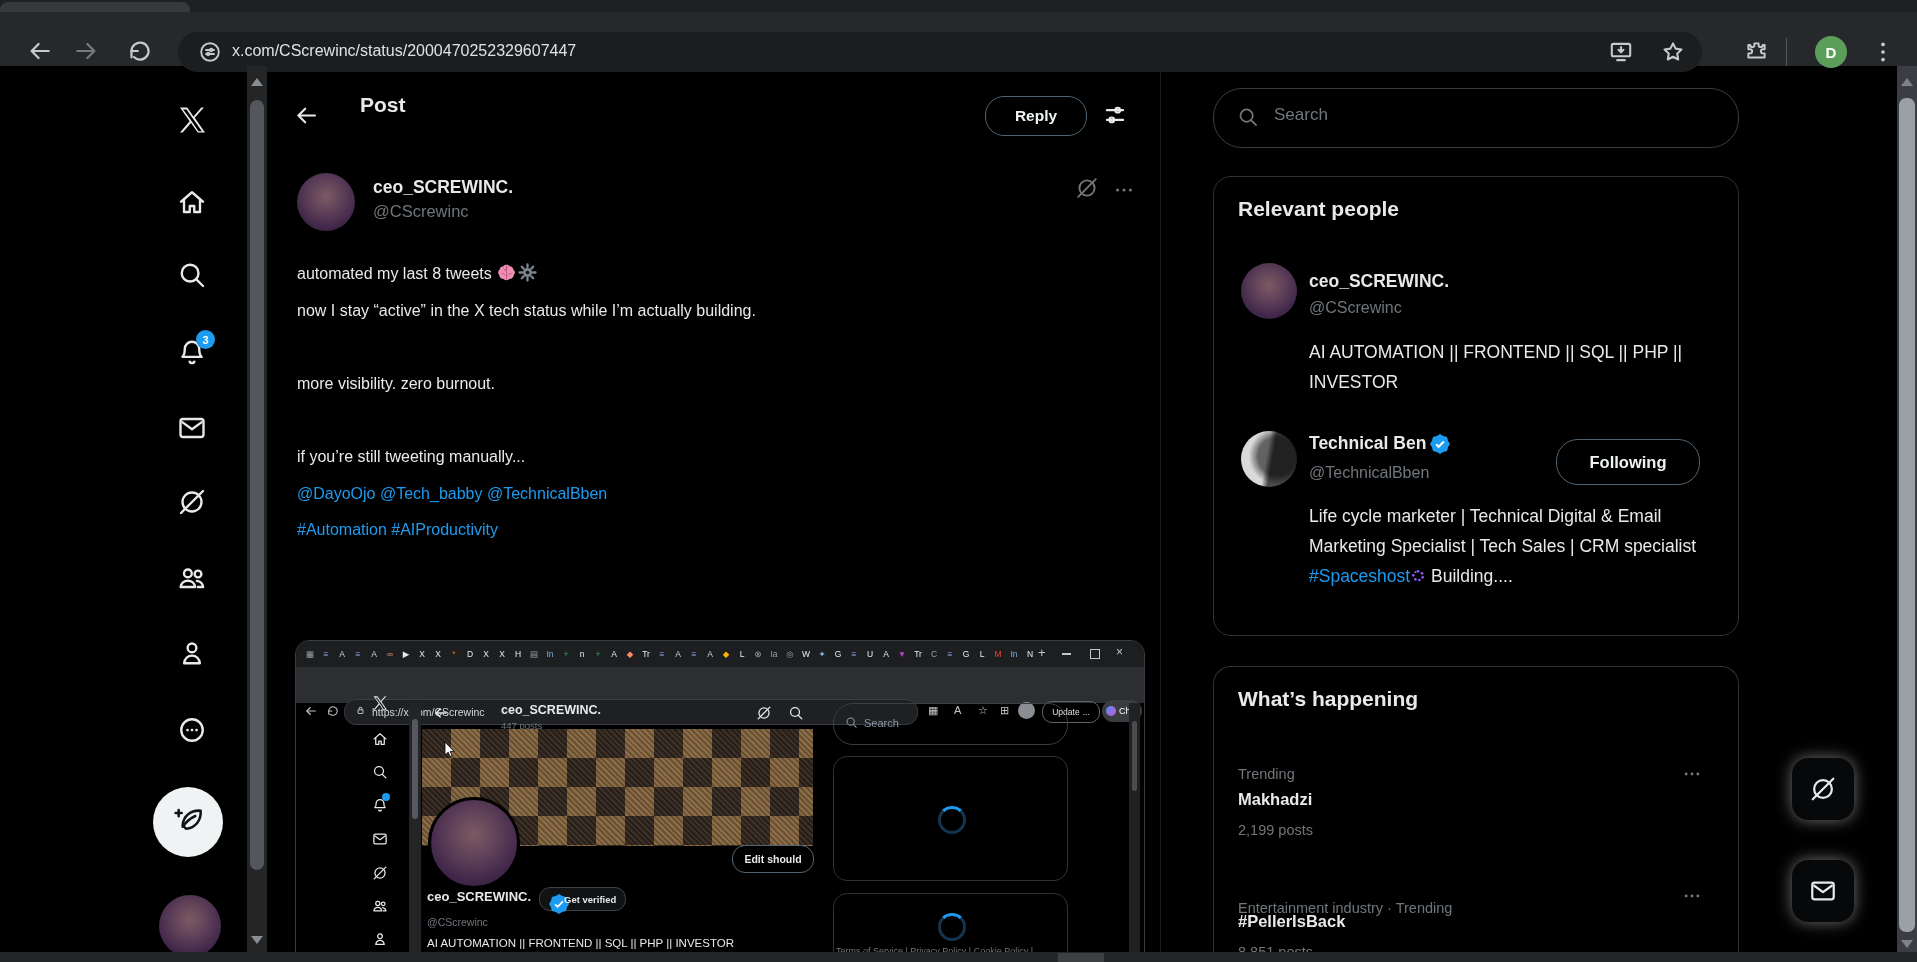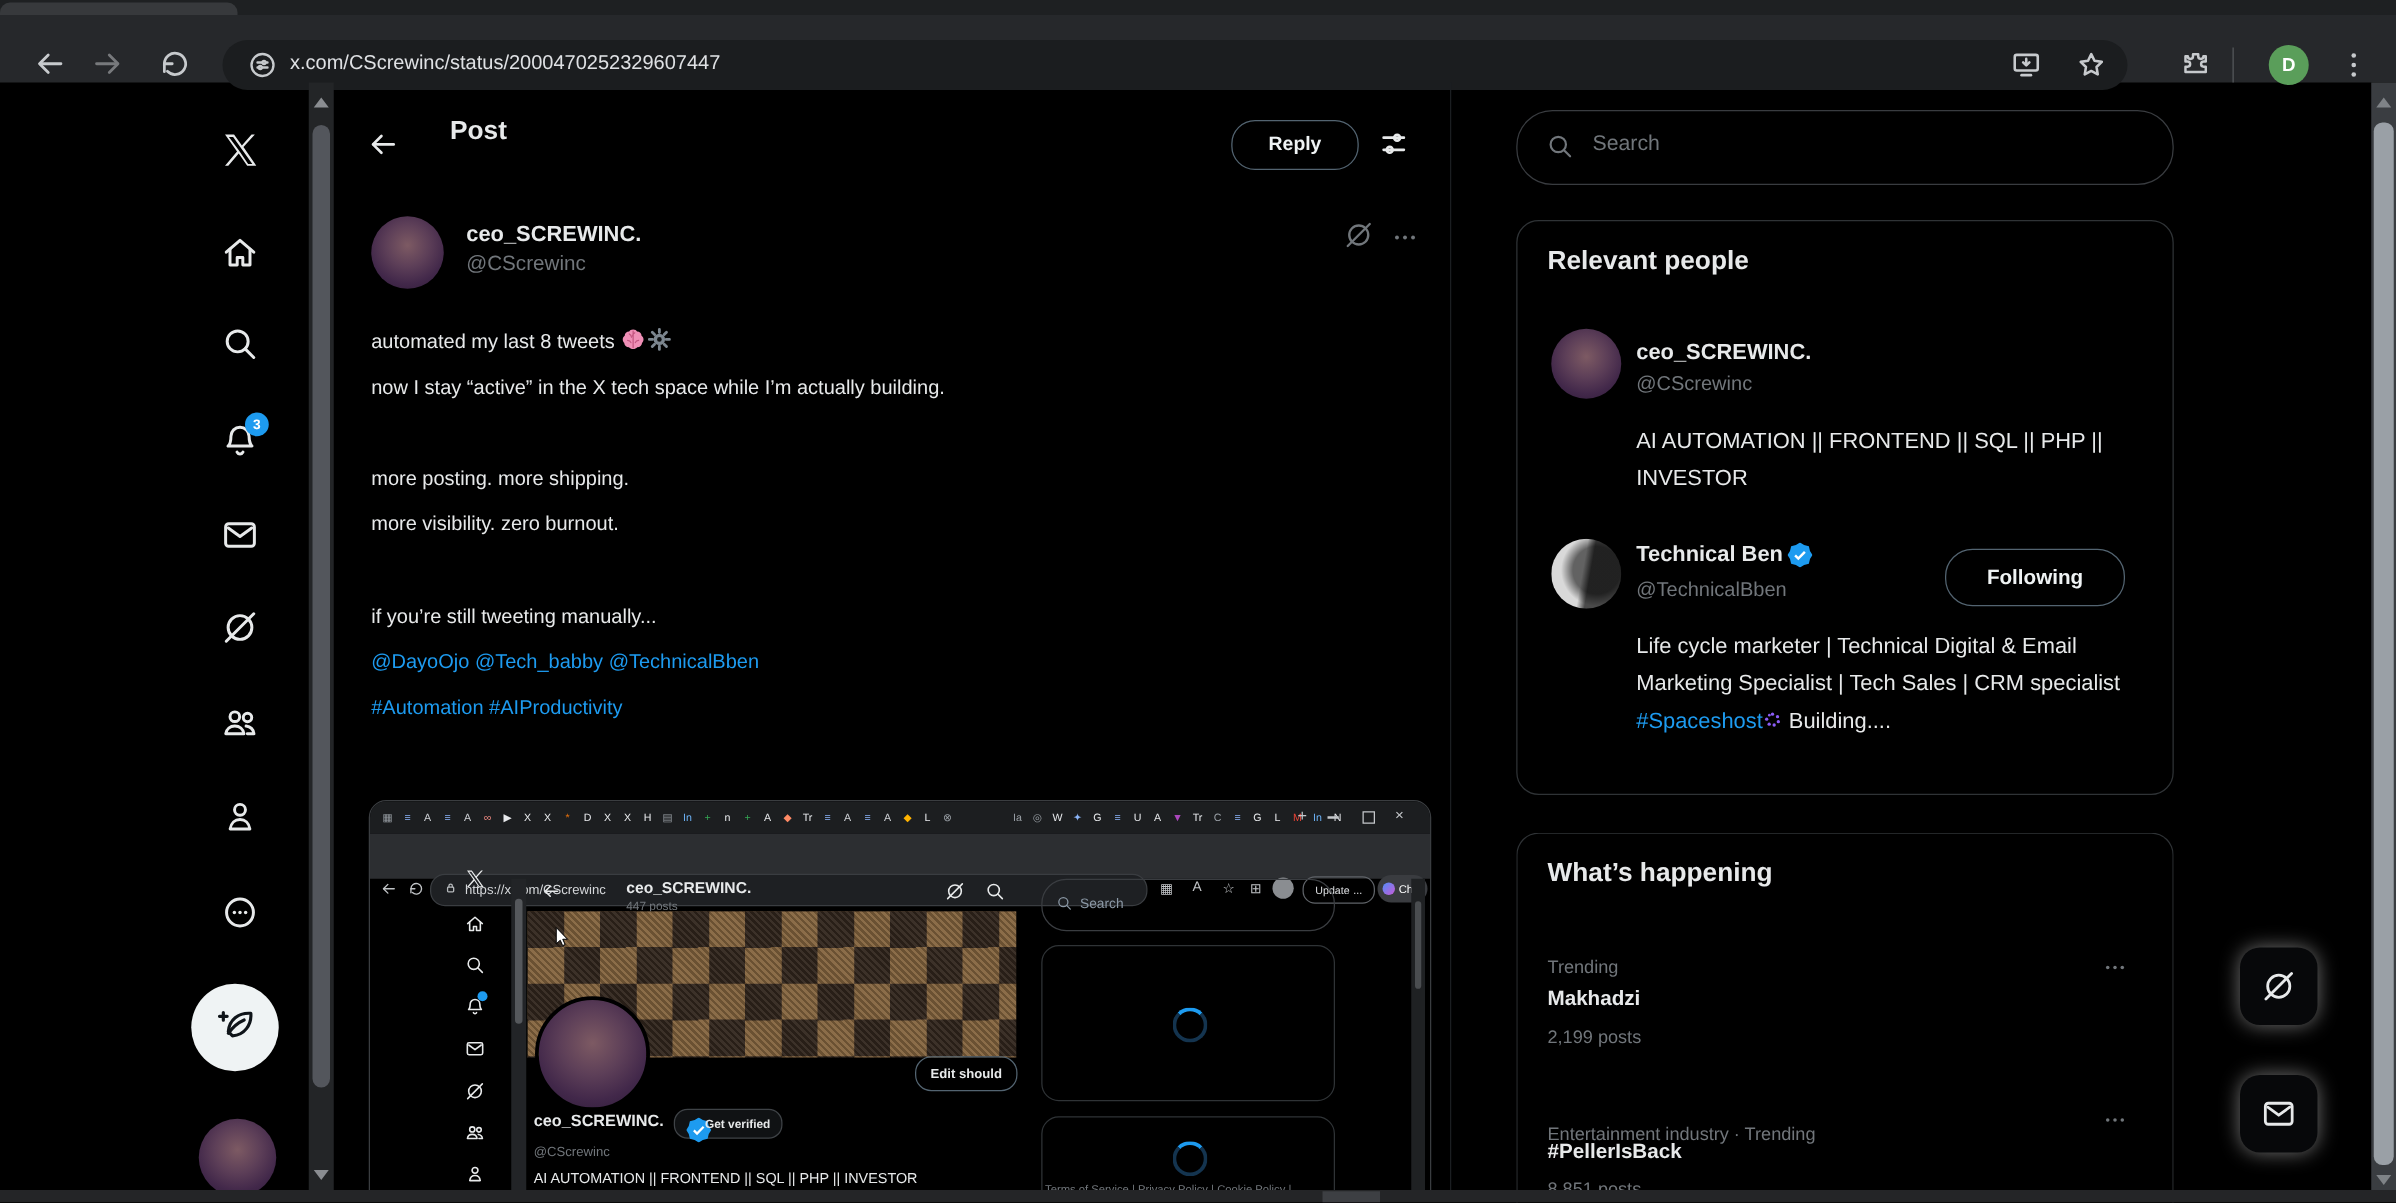--- a/index.html
+++ b/index.html
@@ -347,23 +347,22 @@
     <div class="tline"><span>automated my last 8 tweets </span><span class="emoji"><svg viewBox="0 0 24 24">
           <path d="M12 3c-2 0-3 .8-3.6 1.8C6 4.9 4.3 6.5 4.3 8.6c-1 .7-1.8 2-1.8 3.4 0 1.2.5 2.3 1.3 3 .1 2.4 2 4.2 4.4 4.2.9 1 2.2 1.6 3.8 1.6s2.9-.6 3.8-1.6c2.4 0 4.3-1.8 4.4-4.2.8-.7 1.3-1.8 1.3-3 0-1.4-.7-2.7-1.8-3.4 0-2.1-1.7-3.7-4.1-3.8C15 3.8 14 3 12 3z" fill="#ef8fb6"></path>
           <path d="M12 4.5v15M8.5 7c1.5.8 2 1.6 2 3m3-4c-1.5.8-2 1.6-2 3M7 13c1.8 0 2.6.8 3 2m7-2c-1.8 0-2.6.8-3 2" stroke="#c2547f" stroke-width="1.1" fill="none" stroke-linecap="round"></path>
         </svg></span><span class="emoji"><svg viewBox="0 0 24 24">
           <g stroke="#7c868f" stroke-width="2.6" stroke-linecap="round">
             <path d="M12 2.8v3M12 18.2v3M2.8 12h3M18.2 12h3M5.5 5.5l2.1 2.1M16.4 16.4l2.1 2.1M18.5 5.5l-2.1 2.1M7.6 16.4l-2.1 2.1"></path>
           </g>
           <circle cx="12" cy="12" r="5.2" fill="#7c868f"></circle>
           <circle cx="12" cy="12" r="2.1" fill="#0b0d0e"></circle>
         </svg></span></div>
-    <div class="tline"><span>now I stay “active” in the X tech space while I’m actually building.</span></div>
+    <div class="tline"><span>now I stay “active” in the X tech status while I’m actually building.</span></div>
     <div class="tline">&nbsp;</div>
-    <div class="tline"><span>more posting. more shipping.</span></div>
     <div class="tline"><span>more visibility. zero burnout.</span></div>
     <div class="tline">&nbsp;</div>
     <div class="tline"><span>if you’re still tweeting manually...</span></div>
     <div class="tline"><span class="tlink">@DayoOjo</span><span> </span><span class="tlink">@Tech_babby</span><span> </span><span class="tlink">@TechnicalBben</span></div>
     <div class="tline"><span class="tlink">#Automation</span><span> </span><span class="tlink">#AIProductivity</span></div>
   </div>
 
 <div class="abs" id="media">
   <div class="abs" id="m-tabstrip">
     <div class="abs" id="m-favicons">
@@ -389,21 +388,21 @@
         <span class="fav" style="color: rgb(232, 234, 237);">A</span>
         <span class="fav" style="color: rgb(255, 138, 101);">◆</span>
         <span class="fav" style="color: rgb(232, 234, 237);">Tr</span>
         <span class="fav" style="color: rgb(138, 180, 248);">≡</span>
         <span class="fav" style="color: rgb(210, 213, 217);">A</span>
         <span class="fav" style="color: rgb(138, 180, 248);">≡</span>
         <span class="fav" style="color: rgb(210, 213, 217);">A</span>
         <span class="fav" style="color: rgb(255, 179, 0);">◆</span>
         <span class="fav" style="color: rgb(232, 234, 237);">L</span>
         <span class="fav" style="color: rgb(154, 160, 166);">⊗</span>
-        <span class="fav" style="color: rgb(154, 160, 166); margin-left: 40px;">Ia</span>
+        <span class="fav" style="color: rgb(154, 160, 166);">Ia</span>
         <span class="fav" style="color: rgb(154, 160, 166);">◎</span>
         <span class="fav" style="color: rgb(232, 234, 237);">W</span>
         <span class="fav" style="color: rgb(138, 180, 248);">✦</span>
         <span class="fav" style="color: rgb(232, 234, 237);">G</span>
         <span class="fav" style="color: rgb(138, 180, 248);">≡</span>
         <span class="fav" style="color: rgb(232, 234, 237);">U</span>
         <span class="fav" style="color: rgb(232, 234, 237);">A</span>
         <span class="fav" style="color: rgb(171, 71, 188);">▼</span>
         <span class="fav" style="color: rgb(232, 234, 237);">Tr</span>
         <span class="fav" style="color: rgb(154, 160, 166);">C</span>

